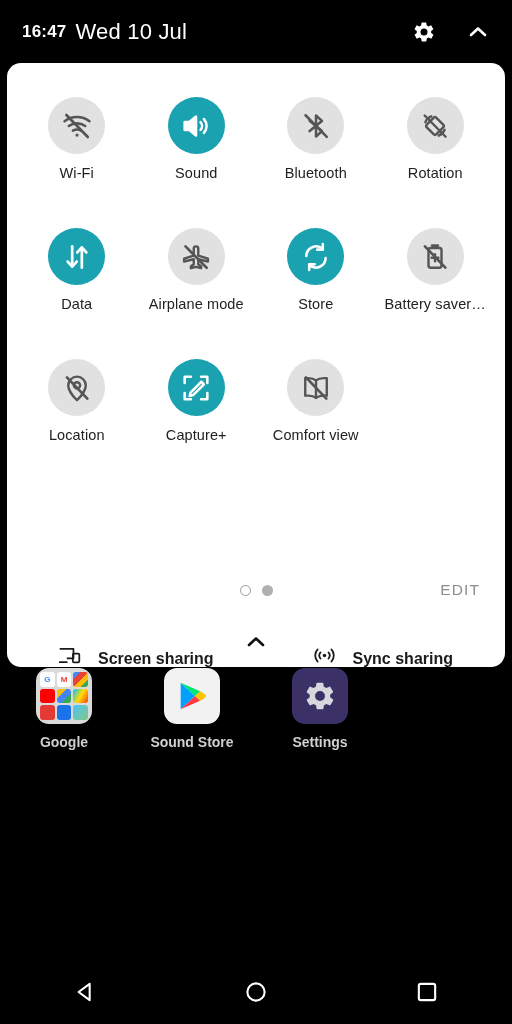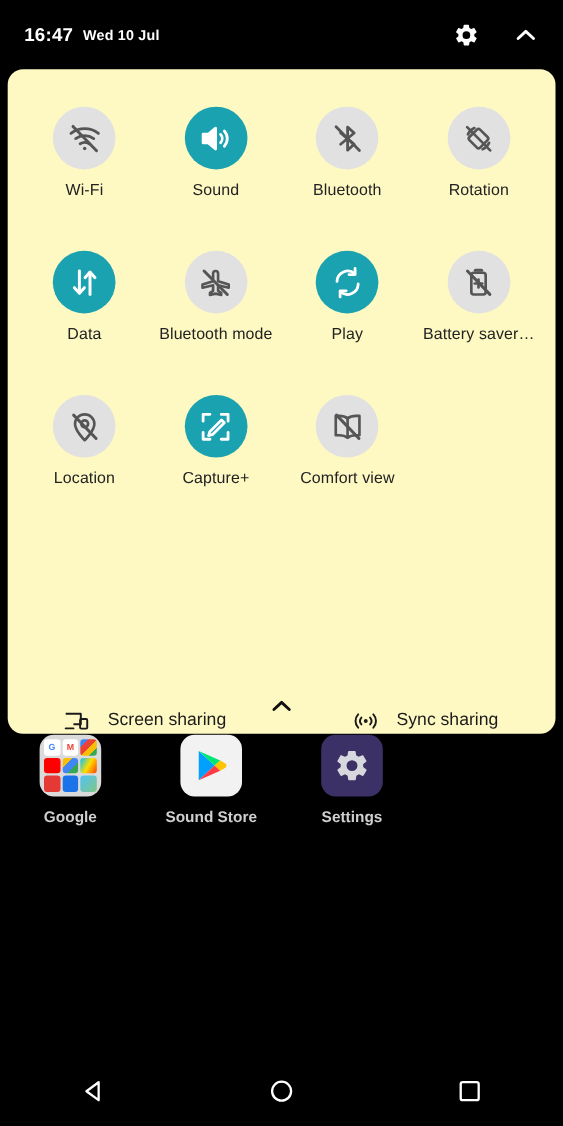--- a/index.html
+++ b/index.html
@@ -10,28 +10,28 @@
     overflow:hidden;
   }
   #screen { position:relative; width:448px; height:1024px; background:#000;padding-left:48px; }
 
   
   #statusbar{
     position:absolute; left:0; top:0; width:512px; height:63px;
     display:flex; align-items:center; padding:0 22px; color:#fff;
   }
   #statusbar .time{ font-size:17px; font-weight:bold; letter-spacing:.2px; }
-  #statusbar .date{ font-size:13px; font-weight:bold; margin-left:9px; letter-spacing:.2px;}
+  #statusbar .date{ font-size:22px; font-weight:normal; margin-left:9px; letter-spacing:.2px;}
   #statusbar .sb-right{ margin-left:auto; display:flex; align-items:center; gap:30px; }
   .sb-ico{ width:24px; height:24px; display:block; }
 
   
   #qs-panel{
     position:absolute; left:7px; top:63px; width:498px; height:604px;
-    background:#fef9c3; border-radius:14px; overflow:hidden;
+    background:#ffffff; border-radius:14px; overflow:hidden;
     box-shadow:0 2px 9px rgba(0,0,0,.45);
   }
   #tiles{
     display:grid; grid-template-columns:repeat(4,1fr);
     padding:26px 10px 0 10px; row-gap:2px;
   }
   .tile{
     display:flex; flex-direction:column; align-items:center;
     padding-top:8px; height:129px; cursor:pointer;
   }
@@ -59,21 +59,21 @@
   #edit-btn{
     position:absolute; right:25px; font-size:15.5px; color:#8d8d8d;
     letter-spacing:1.1px; cursor:pointer;
   }
 
   
   #share-row{
     position:absolute; left:0; top:560px; width:498px; height:64px;
     display:flex; align-items:center;
   }
-  .share-item{ display:flex; align-items:center; cursor:pointer; }
+  .share-item{ display:flex; align-items:flex-end; cursor:pointer;font-weight:bold; }
   #share-screen{ margin-left:50px; }
   #share-file{ margin-left:auto; margin-right:52px; }
   .share-item svg{ width:25px; height:25px; display:block; }
   .share-item .txt{ margin-left:16px; font-size:16px; color:#1b1b1b; }
 
   
   #collapse{
     position:absolute; left:0; bottom:6px; width:498px; height:34px;
     display:flex; align-items:center; justify-content:center; cursor:pointer;
   }
@@ -200,33 +200,33 @@
       </div>
 
 
       <div class="tile">
         <span class="bubble">
           <svg viewBox="0 0 24 24" fill="none" stroke="#555" stroke-width="1.7" stroke-linecap="round" stroke-linejoin="round">
             <path d="M20.4 13.2L13.6 11V6.1a1.6 1.6 0 0 0-3.2 0V11L3.6 13.2v2l6.8-1.6v3.6l-2 1.3v1.4l3.6-.9 3.6.9v-1.4l-2-1.3v-3.6l6.8 1.6z"></path>
             <line x1="4.6" y1="4.5" x2="19.5" y2="19.6" stroke-width="1.9"></line>
           </svg>
         </span>
-        <span class="lbl">Bluetooth mode</span>
+        <span class="lbl">Airplane mode</span>
       </div>
 
       <div class="tile on">
         <span class="bubble">
           <svg viewBox="0 0 24 24" fill="none" stroke="#fff" stroke-width="1.8" stroke-linecap="round" stroke-linejoin="round">
             <path d="M5.2 11.2a6.9 6.9 0 0 1 11.4-5"></path>
             <polyline points="16.8,2.9 16.8,6.8 12.9,6.8"></polyline>
             <path d="M18.8 12.8a6.9 6.9 0 0 1-11.4 5"></path>
             <polyline points="7.2,21.1 7.2,17.2 11.1,17.2"></polyline>
           </svg>
         </span>
-        <span class="lbl">Play</span>
+        <span class="lbl">Store</span>
       </div>
 
       <div class="tile">
         <span class="bubble">
           <svg viewBox="0 0 24 24" fill="none" stroke="#555" stroke-width="1.7" stroke-linecap="round" stroke-linejoin="round">
             <rect x="7.4" y="5.6" width="9.2" height="14" rx="1.6"></rect>
             <line x1="10" y1="4" x2="14" y2="4" stroke-width="2"></line>
             <line x1="12" y1="10" x2="12" y2="15"></line>
               <line x1="9.6" y1="12.5" x2="14.4" y2="12.5"></line>
             <line x1="4.9" y1="4.5" x2="19.3" y2="19.5" stroke-width="1.9"></line>
@@ -264,20 +264,27 @@
           <svg viewBox="0 0 24 24" fill="none" stroke="#555" stroke-width="1.7" stroke-linecap="round" stroke-linejoin="round">
             <path d="M12 6.6S10 5 6.6 5H4.4v12.4h2.2C10 17.4 12 19 12 19s2-1.6 5.4-1.6h2.2V5h-2.2C14 5 12 6.6 12 6.6z"></path>
             <line x1="12" y1="6.6" x2="12" y2="19"></line>
             <line x1="4.9" y1="4.5" x2="19.3" y2="19.5" stroke-width="1.9"></line>
           </svg>
         </span>
         <span class="lbl">Comfort view</span>
       </div>
     </div>
 
+    <div id="pager-row">
+      <div id="dots">
+        <span class="dot hollow"></span>
+        <span class="dot filled"></span>
+      </div>
+      <span id="edit-btn">EDIT</span>
+    </div>
 
     <div id="share-row">
       <div class="share-item" id="share-screen">
         <span>
           <svg viewBox="0 0 24 24" fill="none" stroke="#1b1b1b" stroke-width="1.7" stroke-linejoin="round">
             <path d="M2.6 5.6h13.2v9.2H9.4"></path>
             <rect x="15.2" y="10.2" width="6.2" height="8.4" rx="1"></rect>
             <line x1="2.6" y1="18.4" x2="9.4" y2="18.4" stroke-linecap="round"></line>
           </svg>
         </span>

